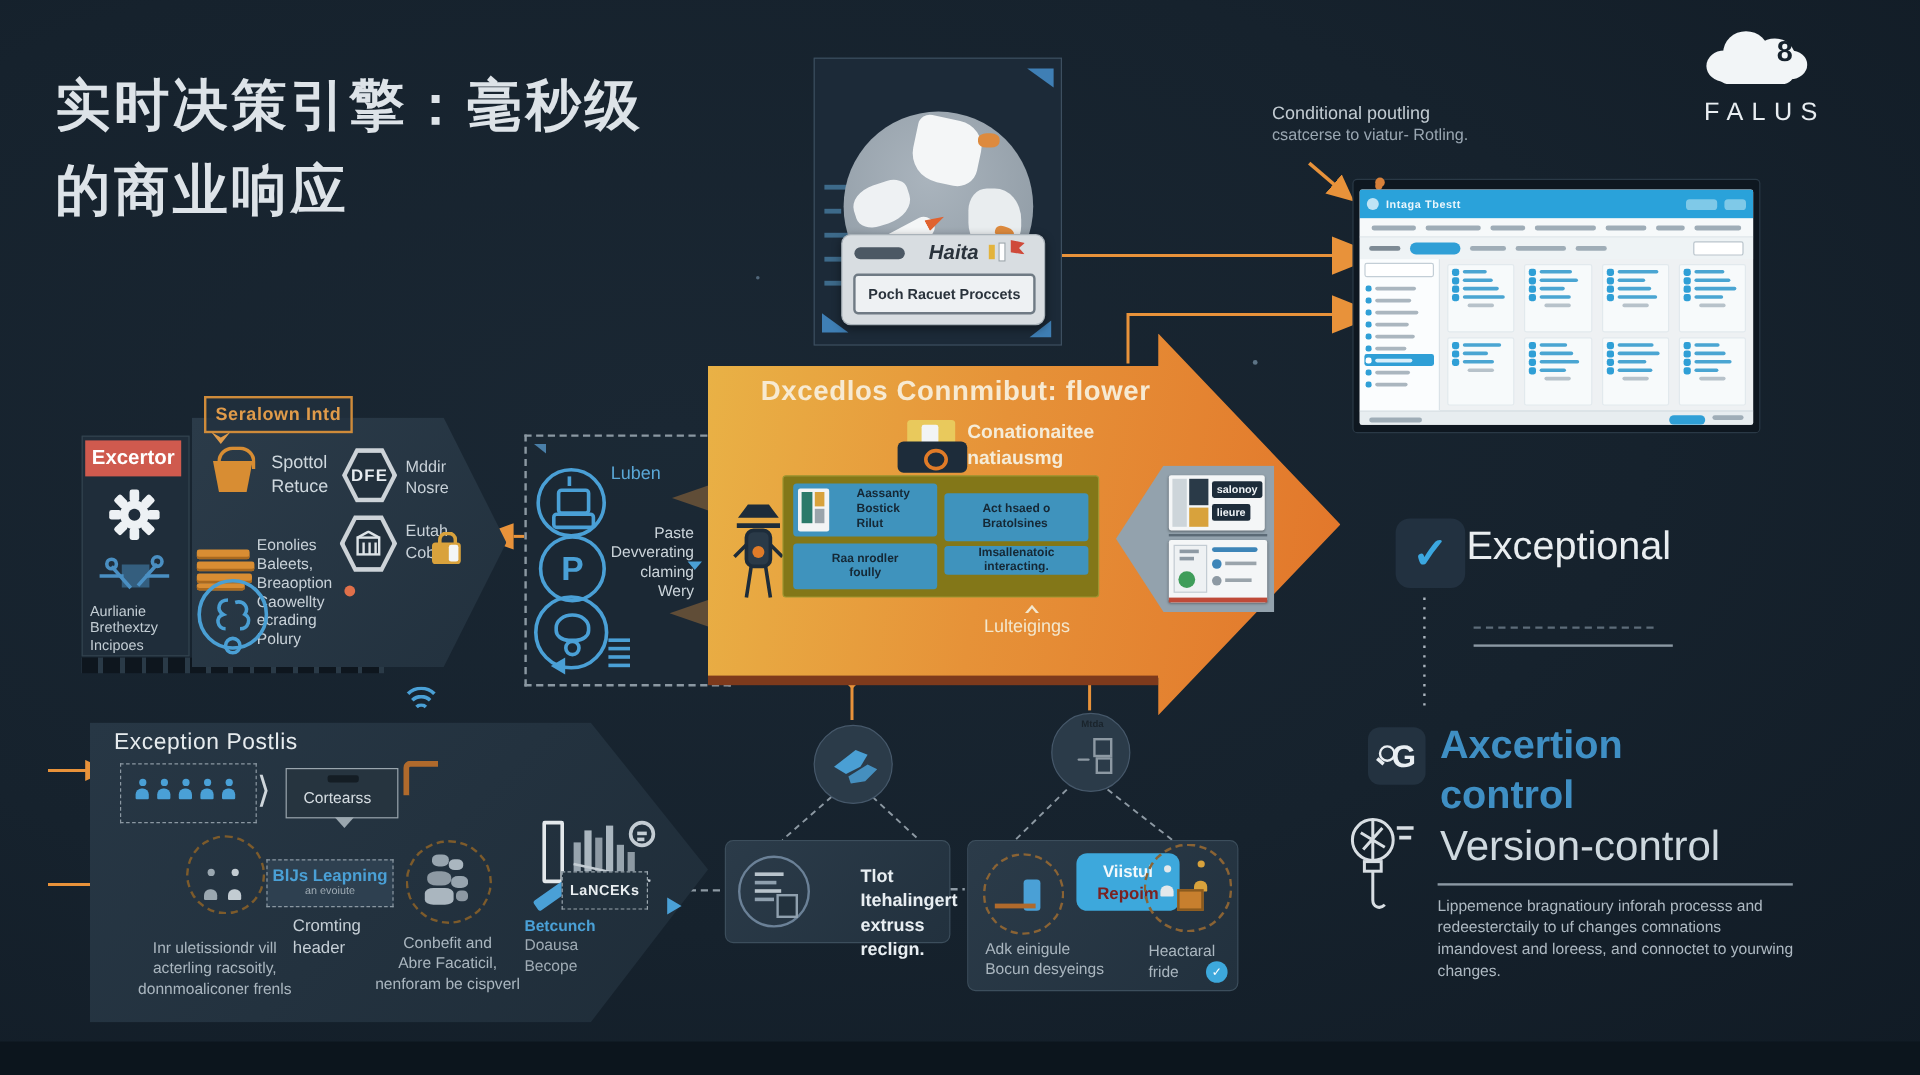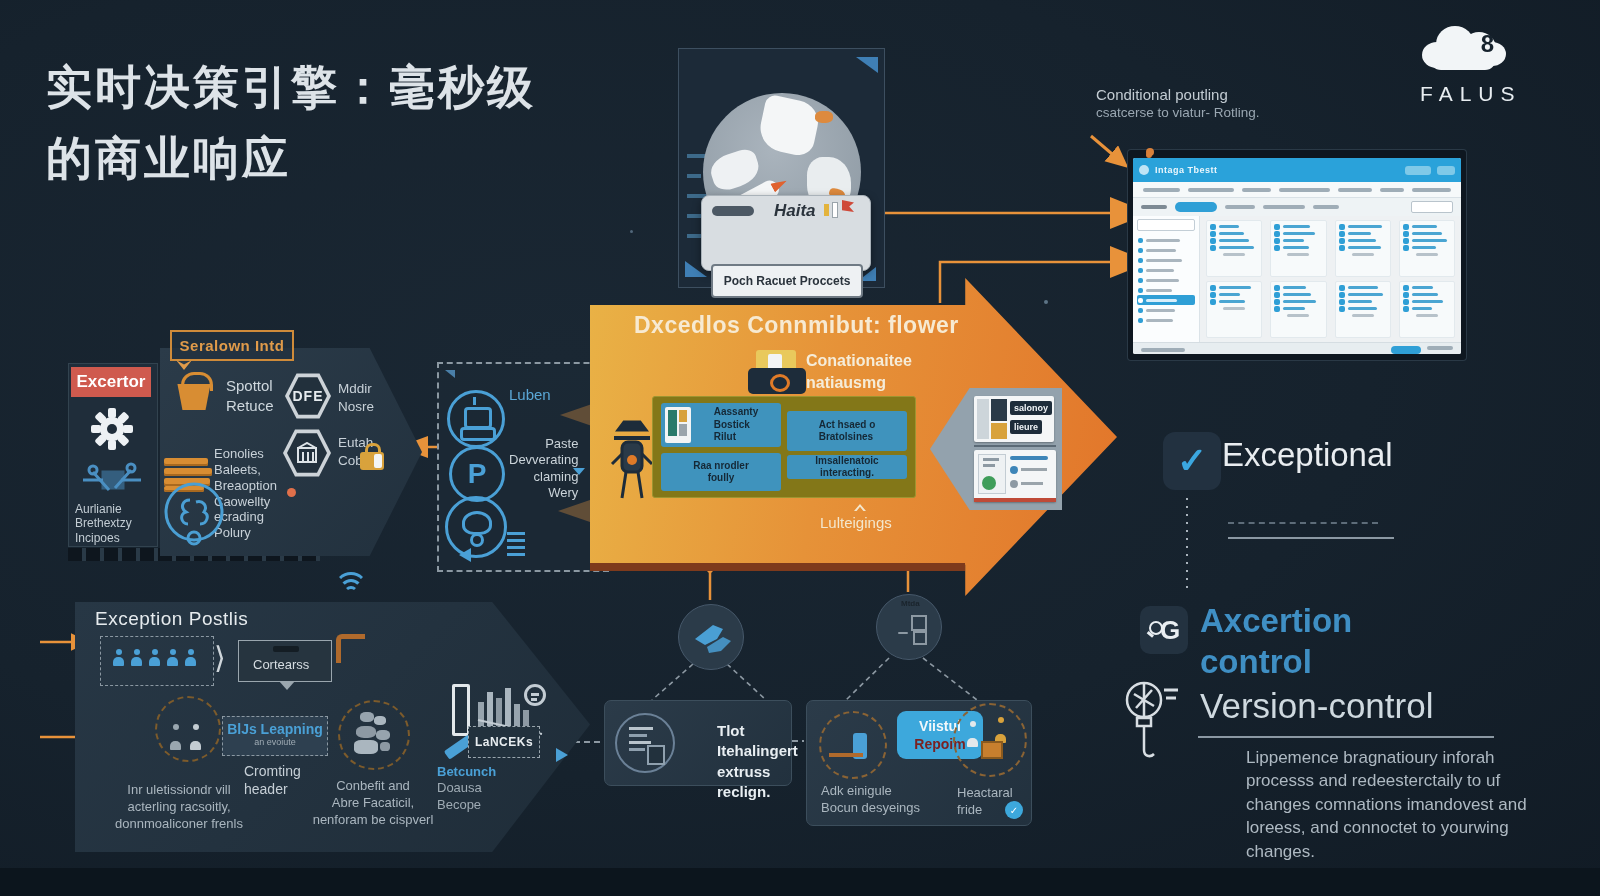--- a/index.html
+++ b/index.html
@@ -154,21 +154,21 @@
       <i style="left:4px;top:22px;width:30px;height:26px;"></i>
       <i style="left:18px;top:6px;width:38px;height:36px;"></i>
       <i style="left:44px;top:12px;width:34px;height:32px;"></i>
       <i style="left:60px;top:22px;width:28px;height:24px;"></i>
       <i style="left:12px;top:28px;width:66px;height:22px;border-radius:12px;"></i>
       <span class="glyph">8</span>
     </div>
     <div class="brand-txt" style="margin-top:10px;margin-left:2px;">FALUS</div>
   </div>
 
-  <div class="abs" style="left:1060px;top:86px;margin-left:36px;">
+  <div class="abs" style="left:1060px;top:86px;">
     <div style="font-size:15px;color:#c3ccd3;">Conditional poutling</div>
     <div style="font-size:13.5px;color:#9aa7b2;margin-top:2px;">csatcerse to viatur- Rotling.</div>
   </div>
 
   <div class="abs gpanel" style="left:678px;top:48px;width:205px;height:238px;">
     <div class="ctri abs" style="right:6px;top:8px;border-width:0 22px 16px 0;border-color:transparent #3f7fb5 transparent transparent;"></div>
     <div class="ctri abs" style="left:6px;bottom:10px;border-width:16px 0 0 22px;border-color:transparent transparent transparent #3f7fb5;"></div>
     <div class="ctri abs" style="right:8px;bottom:6px;border-width:0 0 14px 18px;border-color:transparent transparent #3f7fb5 transparent;"></div>
     <div class="abs" style="left:8px;top:105px;">
       <div style="width:20px;height:4px;background:#3d6a8a;margin-bottom:16px;"></div>
@@ -188,21 +188,21 @@
         <i class="abs" style="right:-10px;top:4px;width:16px;height:10px;background:#e0622f;clip-path:polygon(0 0,100% 50%,0 100%);"></i>
       </div>
     </div>
 
     <div class="abs badge" style="left:22px;top:146px;width:168px;height:74px;">
       <div class="abs" style="left:10px;top:10px;width:42px;height:10px;background:#4c5864;border-radius:5px;"></div>
       <div class="abs" style="left:72px;top:5px;font-size:17px;font-weight:bold;color:#2a333c;font-style:italic;">Haita</div>
       <div class="abs" style="left:122px;top:8px;width:5px;height:12px;background:#e3b33c;"></div>
       <div class="abs" style="left:130px;top:6px;width:4px;height:14px;background:#fff;border:1px solid #9aa4ab;"></div>
       <div class="abs" style="left:140px;top:4px;width:12px;height:12px;background:#cf4a3a;clip-path:polygon(0 0,100% 20%,60% 55%,100% 100%,0 85%);"></div>
-      <div class="abs badge-inner" style="left:9px;top:32px;width:148px;height:30px;margin-top:36px;">Poch Racuet Proccets</div>
+      <div class="abs badge-inner" style="left:9px;top:32px;width:148px;height:30px;">Poch Racuet Proccets</div>
     </div>
   </div>
 
   <div class="abs bezel" style="left:1128px;top:150px;width:338px;height:210px;">
     <div class="abs" style="left:18px;top:2px;width:6px;height:6px;border-radius:50%;background:#d8803a;"></div>
     <div class="abs miniapp" style="left:5px;top:8px;width:328px;height:196px;">
       <div class="ms-head">
         <span style="width:10px;height:10px;border-radius:50%;background:#bfe4f5;display:inline-block;"></span>
         <span class="ttl">Intaga Tbestt</span>
         <span class="ms-pill"></span>
@@ -749,21 +749,21 @@
   <svg class="abs" style="left:1118px;top:676px;" width="64" height="92" viewBox="0 0 64 92">
     <g stroke="#d8dee3" stroke-width="2.5" fill="none">
       <circle cx="26" cy="24" r="17"></circle>
       <path d="M16 18 L36 30 M34 14 L18 32 M26 7 V41"></path>
       <rect x="19" y="42" width="14" height="8"></rect>
       <path d="M26 50 V74 M26 74 c0 6 6 8 10 4"></path>
       <path d="M46 14 H60 M48 22 H58" stroke-width="3"></path>
     </g>
   </svg>
   <div class="abs hline" style="left:1198px;top:736px;width:296px;"></div>
-  <div class="abs" style="left:1198px;top:746px;width:302px;font-size:17px;color:#aeb9c2;line-height:1.38;margin-left:48px;">Lippemence bragnatioury inforah processs and redeesterctaily to uf changes comnations imandovest and loreess, and connoctet to yourwing changes.</div>
+  <div class="abs" style="left:1198px;top:746px;width:302px;font-size:13px;color:#aeb9c2;line-height:1.38;">Lippemence bragnatioury inforah processs and redeesterctaily to uf changes comnations imandovest and loreess, and connoctet to yourwing changes.</div>
 
   <div class="abs" style="left:1146px;top:148px;width:8px;height:8px;border-radius:50%;background:#d8803a;"></div>
   <div class="abs" style="left:287px;top:488px;width:9px;height:9px;border-radius:50%;background:#e0704a;"></div>
   <div class="abs" style="left:1044px;top:300px;width:4px;height:4px;border-radius:50%;background:#5d7486;"></div>
   <div class="abs" style="left:630px;top:230px;width:3px;height:3px;border-radius:50%;background:#51677a;"></div>
 
   <div class="abs" style="left:0;top:868px;width:1600px;height:28px;background:#0c151d;"></div>
 </div>
 
 </body></html>

